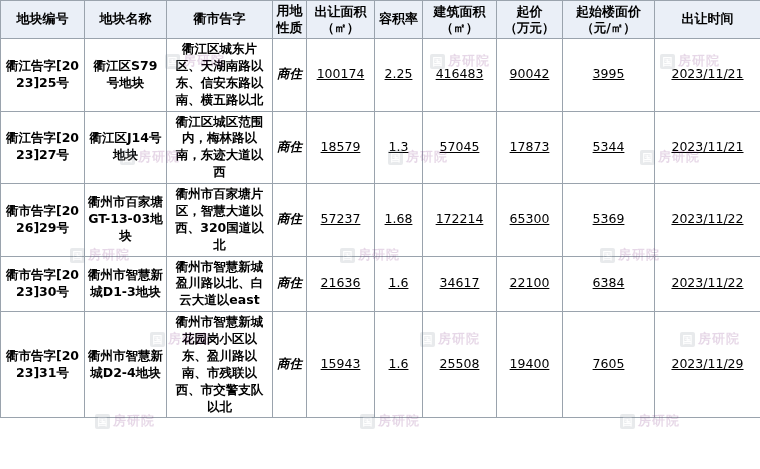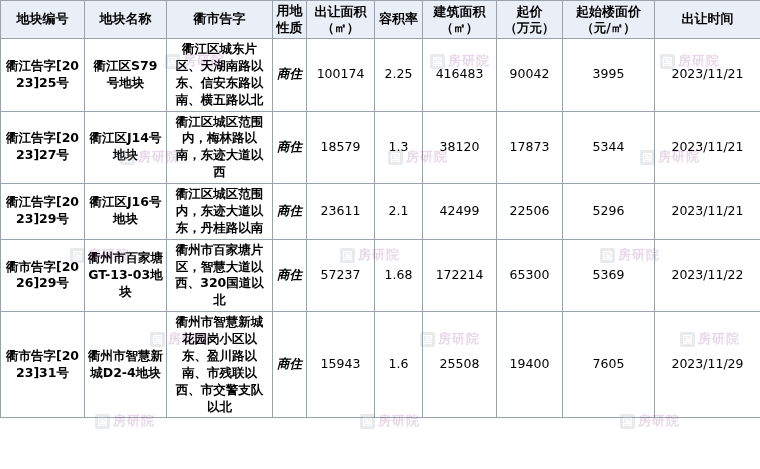--- a/index.html
+++ b/index.html
@@ -47,21 +47,21 @@
   .col-4 { width: 68px; }
   .col-5 { width: 48px; }
   .col-6 { width: 74px; }
   .col-7 { width: 66px; }
   .col-8 { width: 92px; }
   .col-9 { width: 106px; }
 
   td.c0, td.c1, td.c2 { font-weight: bold; }
   td.c3 { font-weight: bold; letter-spacing: 0px; font-style: italic; }
   td.c0, td.c1, td.c2 { font-size: 12.5px; }
-  td.c4, td.c5, td.c6, td.c7, td.c8, td.c9 { font-size: 12.5px; }
+  td.c4, td.c5, td.c6, td.c7, td.c8, td.c9 { font-size: 12.5px; text-decoration: underline; }
 
   .unit-line { display: block; font-size: 12.5px; }
 
   
   .wm-layer {
     position: absolute;
     inset: 0;
     pointer-events: none;
     z-index: 3;
   }
@@ -158,50 +158,50 @@
         <td class="c8">3995</td>
         <td class="c9">2023/11/21</td>
       </tr>
       <tr>
         <td class="c0">衢江告字[2023]27号</td>
         <td class="c1">衢江区J14号地块</td>
         <td class="c2">衢江区城区范围内，梅林路以南，东迹大道以西</td>
         <td class="c3">商住</td>
         <td class="c4">18579</td>
         <td class="c5">1.3</td>
-        <td class="c6">38120</td>
+        <td class="c6">57045</td>
         <td class="c7">17873</td>
         <td class="c8">5344</td>
-        <td class="c9">2023/11/21</td>
-      </tr>
-      <tr>
-        <td class="c0">衢江告字[2023]29号</td>
-        <td class="c1">衢江区J16号地块</td>
-        <td class="c2">衢江区城区范围内，东迹大道以东，丹桂路以南</td>
-        <td class="c3">商住</td>
-        <td class="c4">23611</td>
-        <td class="c5">2.1</td>
-        <td class="c6">42499</td>
-        <td class="c7">22506</td>
-        <td class="c8">5296</td>
         <td class="c9">2023/11/21</td>
       </tr>
       <tr>
         <td class="c0">衢市告字[2026]29号</td>
         <td class="c1">衢州市百家塘GT-13-03地块</td>
         <td class="c2">衢州市百家塘片区，智慧大道以西、320国道以北</td>
         <td class="c3">商住</td>
         <td class="c4">57237</td>
         <td class="c5">1.68</td>
         <td class="c6">172214</td>
         <td class="c7">65300</td>
         <td class="c8">5369</td>
         <td class="c9">2023/11/22</td>
       </tr>
       <tr>
+        <td class="c0">衢市告字[2023]30号</td>
+        <td class="c1">衢州市智慧新城D1-3地块</td>
+        <td class="c2">衢州市智慧新城盈川路以北、白云大道以east</td>
+        <td class="c3">商住</td>
+        <td class="c4">21636</td>
+        <td class="c5">1.6</td>
+        <td class="c6">34617</td>
+        <td class="c7">22100</td>
+        <td class="c8">6384</td>
+        <td class="c9">2023/11/22</td>
+      </tr>
+      <tr>
         <td class="c0">衢市告字[2023]31号</td>
         <td class="c1">衢州市智慧新城D2-4地块</td>
         <td class="c2">衢州市智慧新城花园岗小区以东、盈川路以南、市残联以西、市交警支队以北</td>
         <td class="c3">商住</td>
         <td class="c4">15943</td>
         <td class="c5">1.6</td>
         <td class="c6">25508</td>
         <td class="c7">19400</td>
         <td class="c8">7605</td>
         <td class="c9">2023/11/29</td>

